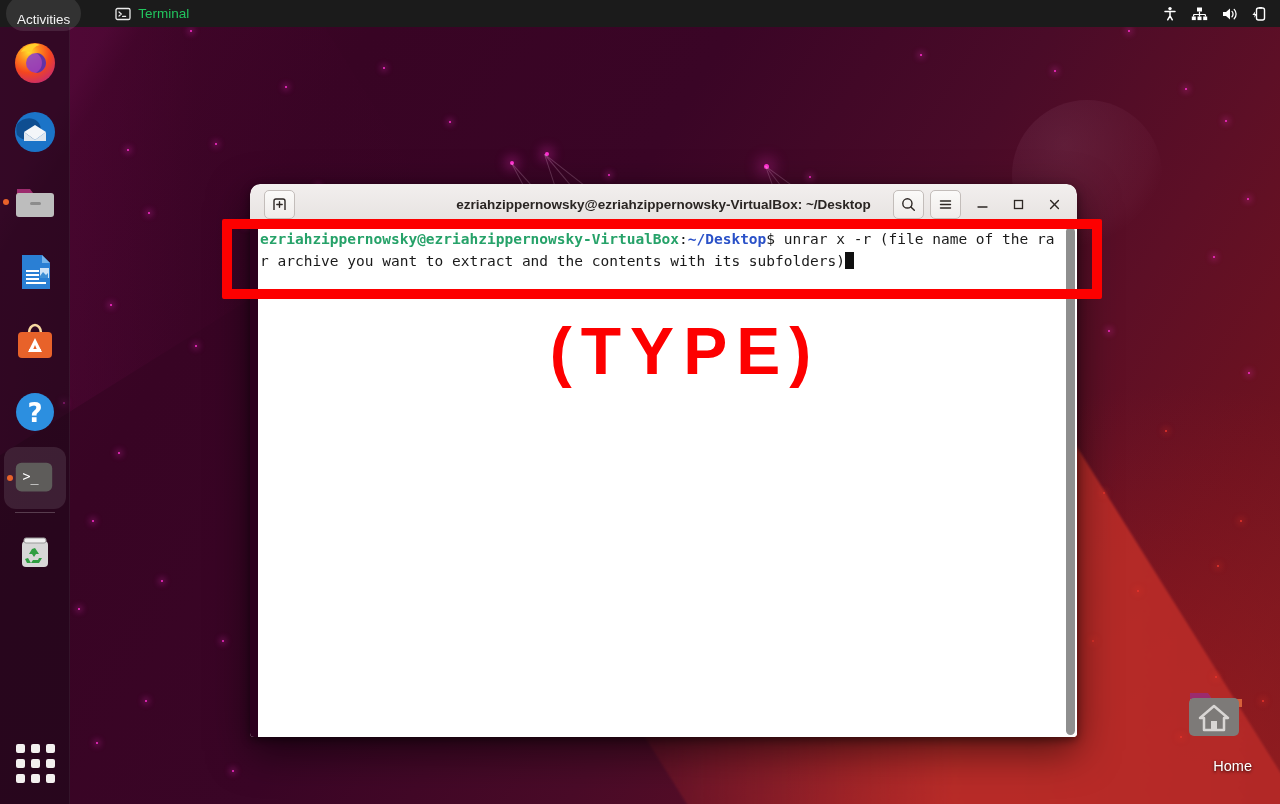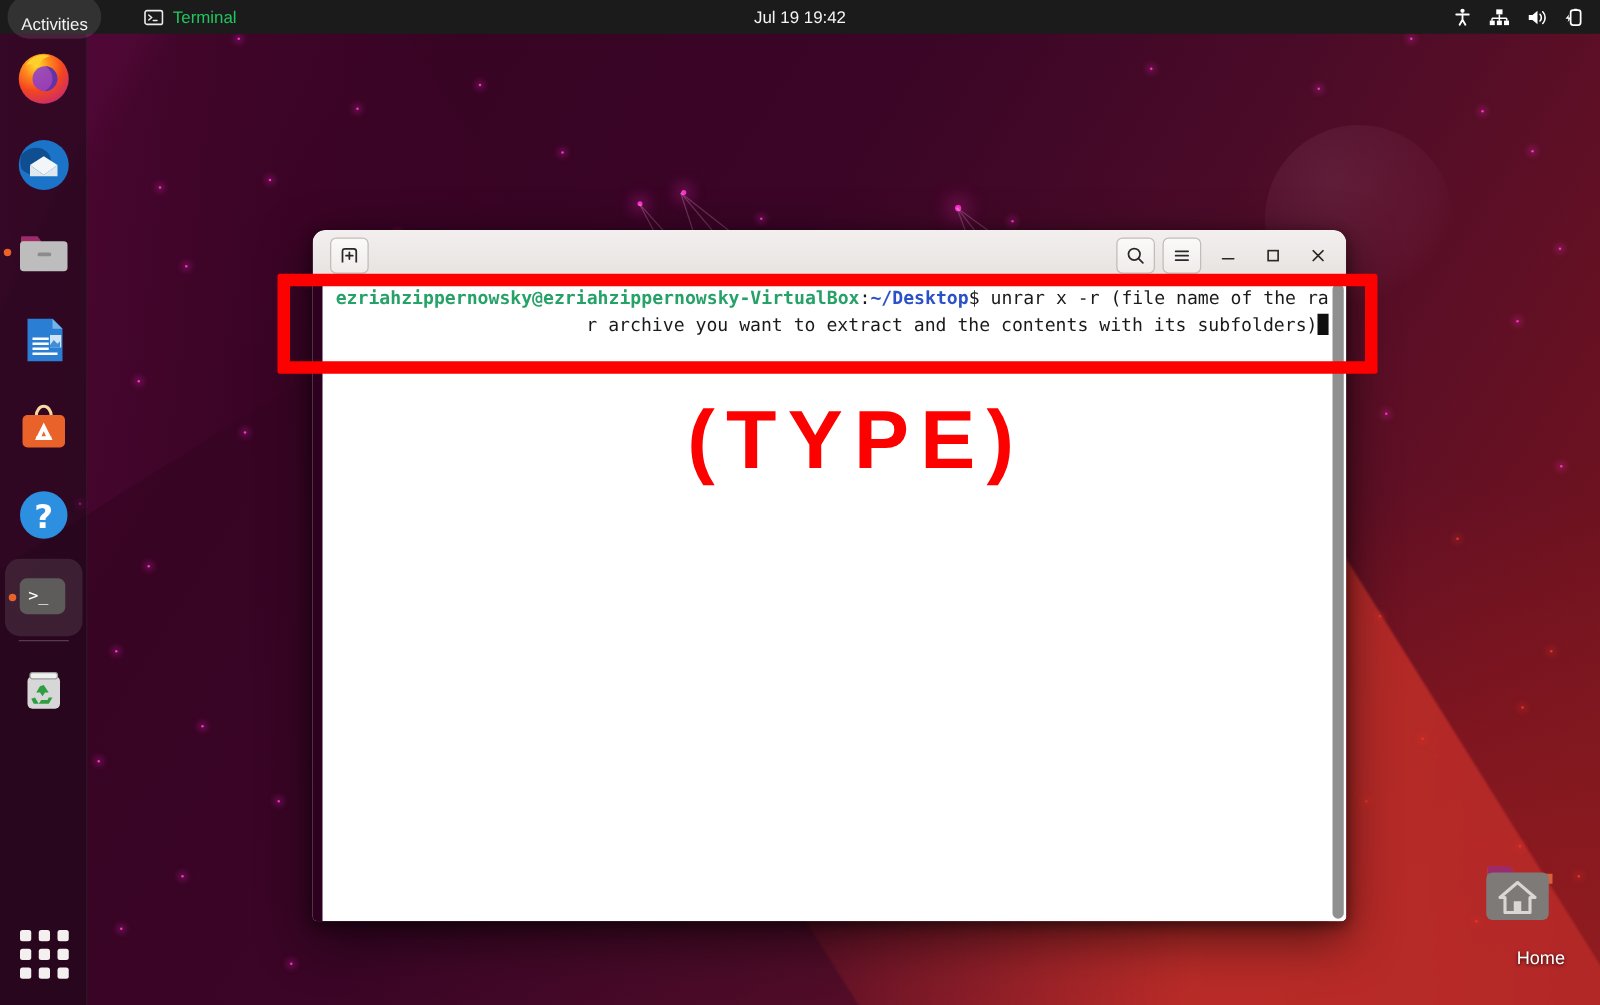--- a/index.html
+++ b/index.html
@@ -143,21 +143,21 @@
     position: absolute; left: 0; right: 0; text-align: center;
     font-size: 13.5px; font-weight: bold; color: #2a2523; pointer-events: none;
   }
   #tb-right { margin-left: auto; display: flex; align-items: center; gap: 6px; z-index: 2; }
   .win-ctl {
     width: 30px; height: 30px; display: flex; align-items: center; justify-content: center;
     color: #2d2724; font-size: 15px;
   }
   #term-body {
     position: absolute; left: 0; top: 41px; width: 827px; height: 512px;
-    background: #ffffff; display: flex; text-align: right;
+    background: #ffffff; display: flex;
   }
   #term-left-edge { width: 8px; height: 100%; background: #2c001e; }
   #term-text {
     flex: 1; padding: 3px 0 0 2px;
     font-family: "DejaVu Sans Mono", "Liberation Mono", monospace;
     font-size: 14.5px; line-height: 22px; color: #1a1a1a;
     white-space: pre-wrap; word-break: break-all;
   }
   .p-user { color: #26a269; font-weight: bold; }
   .p-colon { color: #1a1a1a; }
@@ -384,20 +384,21 @@
 <div id="terminal">
 
   <div id="titlebar">
     <div class="tb-btn" id="newtab-btn">
       <svg width="17" height="17" viewBox="0 0 17 17">
         <path d="M3 14V5a2 2 0 012-2h7a2 2 0 012 2v9" fill="none" stroke="#2d2724" stroke-width="1.4"></path>
         <path d="M8.5 5.8v5.4M5.8 8.5h5.4" stroke="#2d2724" stroke-width="1.4" stroke-linecap="round"></path>
       </svg>
     </div>
 
+    <div id="win-title">ezriahzippernowsky@ezriahzippernowsky-VirtualBox: ~/Desktop</div>
 
     <div id="tb-right">
       <div class="tb-btn">
         <svg width="17" height="17" viewBox="0 0 17 17">
           <circle cx="7.4" cy="7.4" r="4.6" fill="none" stroke="#2d2724" stroke-width="1.4"></circle>
           <path d="M10.9 10.9l3.4 3.4" stroke="#2d2724" stroke-width="1.4" stroke-linecap="round"></path>
         </svg>
       </div>
       <div class="tb-btn">
         <svg width="17" height="17" viewBox="0 0 17 17">
@@ -437,21 +438,20 @@
 <div id="topbar">
   <div id="activities">Activities</div>
   <div id="app-indicator">
     <svg width="16" height="16" viewBox="0 0 16 16">
       <rect x="1" y="2.5" width="14" height="11" rx="1.6" fill="none" stroke="#ebebeb" stroke-width="1.3"></rect>
       <path d="M4 6l2.3 2L4 10" fill="none" stroke="#ebebeb" stroke-width="1.2" stroke-linecap="round"></path>
       <path d="M7.6 10.4h3" stroke="#ebebeb" stroke-width="1.2" stroke-linecap="round"></path>
     </svg>
     <span>Terminal</span>
   </div>
-  <div id="clock">Jul 19  19:42</div>
   <div id="tray">
     <svg class="tray-ico" width="16" height="16" viewBox="0 0 16 16">
       <circle cx="8" cy="2.6" r="1.7" fill="#fff"></circle>
       <path d="M3 5.6h10" stroke="#fff" stroke-width="1.5" stroke-linecap="round"></path>
       <path d="M8 5.6v4.2M8 9.8l-2.3 4M8 9.8l2.3 4" stroke="#fff" stroke-width="1.5" stroke-linecap="round"></path>
     </svg>
     <svg class="tray-ico" width="17" height="16" viewBox="0 0 17 16">
       <rect x="6" y="1.5" width="5" height="4" fill="#fff"></rect>
       <path d="M8.5 5.5v3M2.6 8.5h11.8M2.6 8.5v2M14.4 8.5v2M8.5 8.5v2" stroke="#fff" stroke-width="1.2"></path>
       <rect x="0.8" y="10.5" width="4" height="3.6" fill="#fff"></rect>

